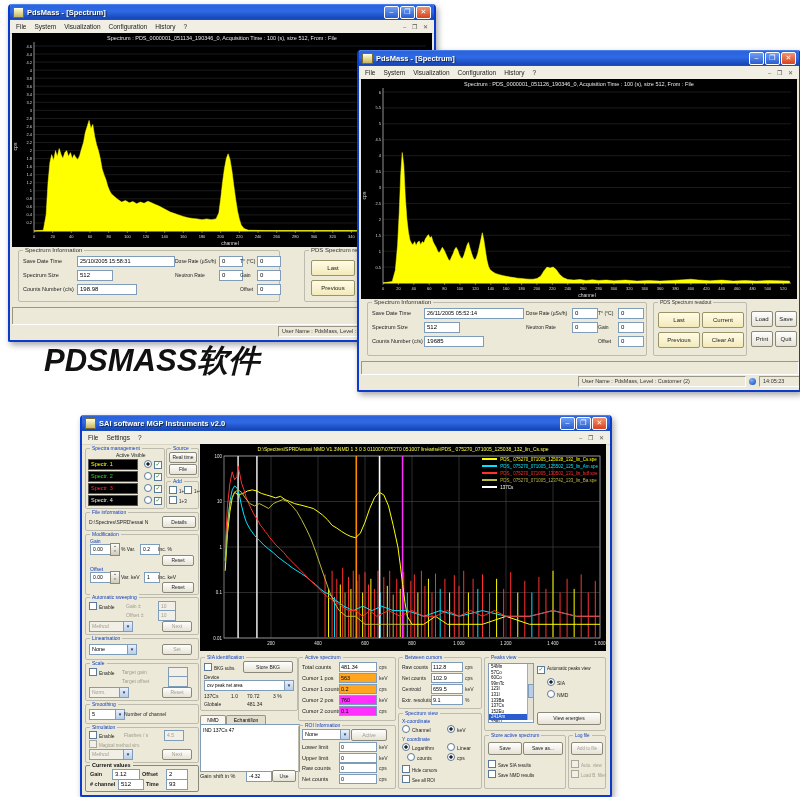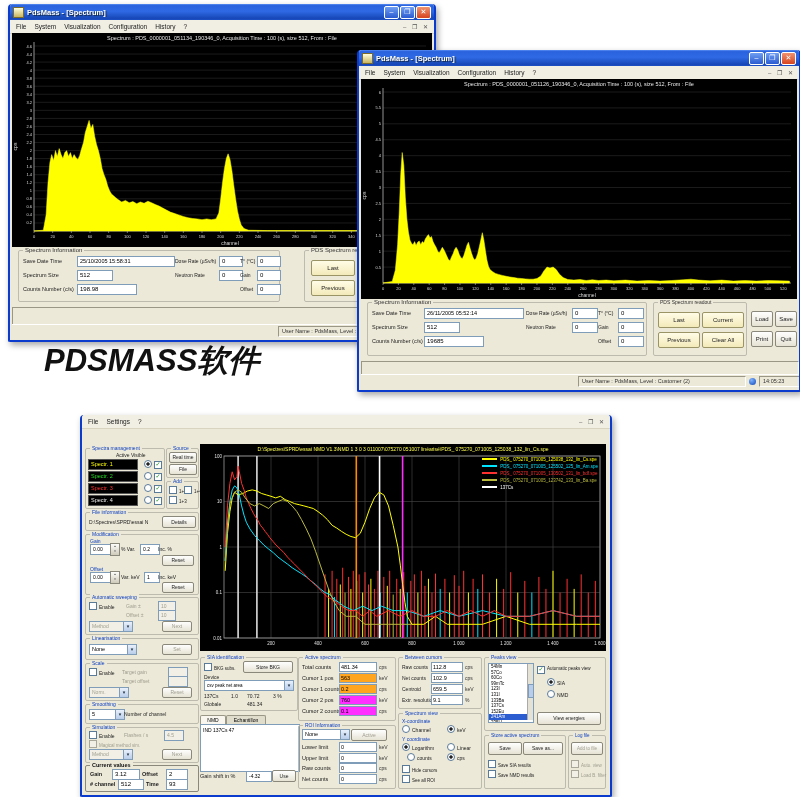--- a/index.html
+++ b/index.html
@@ -375,20 +375,27 @@
   <div class="sbar" style="left:2px;top:324px;width:436px;height:13px;">
     <span class="scell" style="width:160px;">User Name : PdsMass, Level : Customer (2)</span>
     <span class="sico"></span>
     <span class="scell" style="width:34px;">14:05:23</span>
   </div>
 </div>
 
 <div class="caption-text">PDSMASS软件</div>
 
 <div class="xpwin" id="w3" style="left:80px;top:415px;width:528px;height:380px;z-index:3;">
+  <div class="tbar">
+    <span class="ticon"></span>
+    <span class="ttext">SAI software MGP Instruments v2.0</span>
+    <span class="wbtn">–</span>
+    <span class="wbtn">❐</span>
+    <span class="wbtn close">✕</span>
+  </div>
   <div class="mbar">
     <span style="display:flex;">
         <span class="mi">File</span>
         <span class="mi">Settings</span>
         <span class="mi">?</span>
       </span>
     <span class="mdictl">– ❐ ✕</span>
   </div>
 
   <div class="grp" style="left:3px;top:33px;width:78px;height:59px;">

